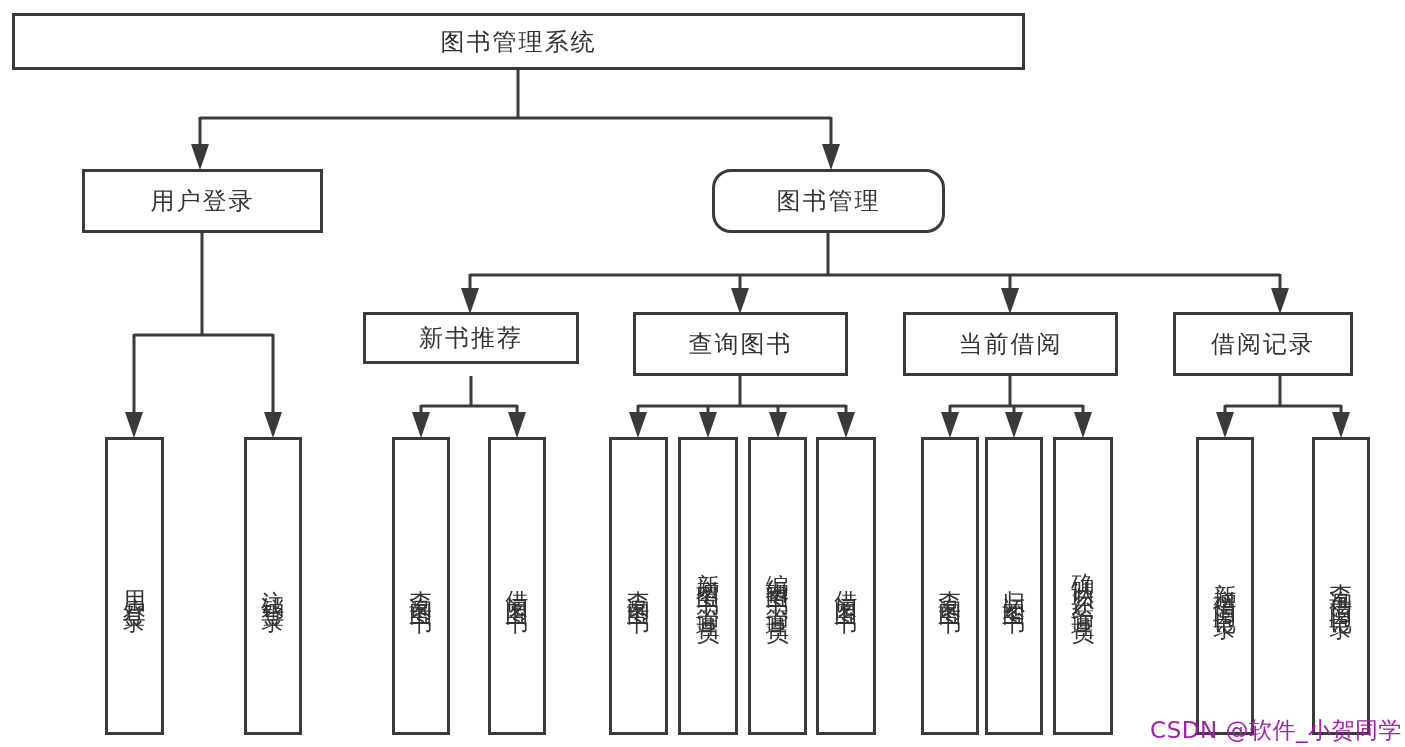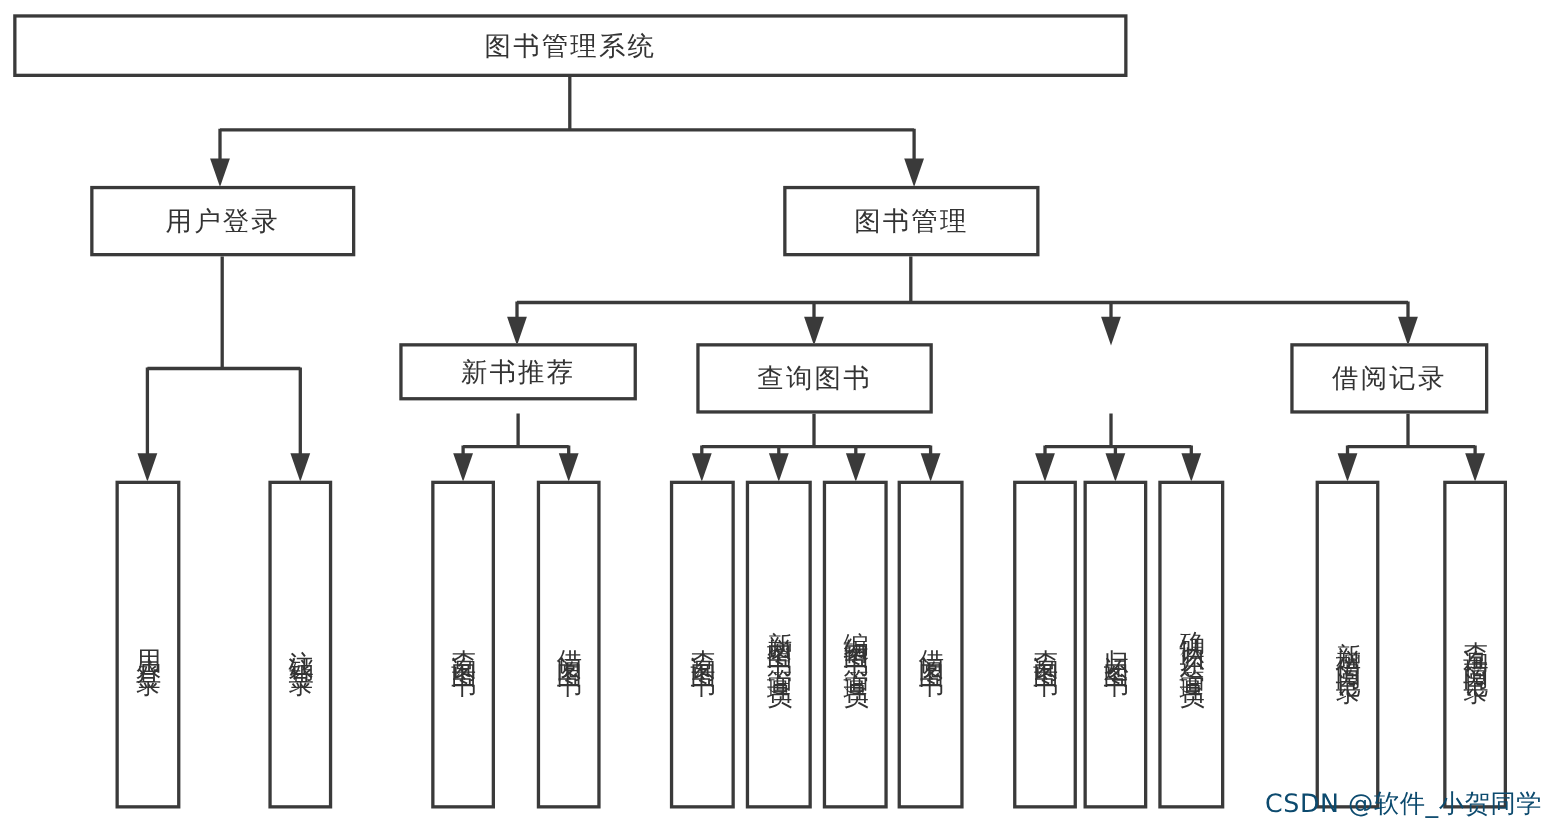--- a/index.html
+++ b/index.html
@@ -44,21 +44,21 @@
     line-height: 1.15;
     letter-spacing: 7px;
     color: #333333;
     white-space: nowrap;
   }
   .watermark {
     position: absolute;
     right: 3px;
     bottom: 1px;
     font-size: 23px;
-    color: #0c4a6e;
+    color: #a21caf;
     z-index: 4;
     letter-spacing: 0.5px;
     white-space: nowrap;
   }
 </style>
 </head>
 <body>
 
 <div id="canvas">
 
@@ -105,29 +105,32 @@
     </g>
   </svg>
 
   <div class="box" style="left:12px; top:13px; width:1013px; height:57px;justify-content:center;">
     <span class="hlabel">图书管理系统</span>
   </div>
 
   <div class="box" style="left:82px; top:169px; width:241px; height:64px;">
     <span class="hlabel">用户登录</span>
   </div>
-  <div class="box" style="left:712px; top:169px; width:233px; height:64px;">
+  <div class="box" style="left:712px; top:169px; width:233px; height:64px;border-radius:19px;">
     <span class="hlabel">图书管理</span>
   </div>
 
   <div class="box" style="left:363px; top:312px; width:216px; height:52px;">
     <span class="hlabel">新书推荐</span>
   </div>
   <div class="box" style="left:633px; top:312px; width:215px; height:64px;">
     <span class="hlabel">查询图书</span>
+  </div>
+  <div class="box" style="left:903px; top:312px; width:215px; height:64px;">
+    <span class="hlabel">当前借阅</span>
   </div>
   <div class="box" style="left:1173px; top:312px; width:180px; height:64px;">
     <span class="hlabel">借阅记录</span>
   </div>
 
   <div class="box leaf" style="left:105px; width:59px;">
     <span class="vtext">用户登录</span>
   </div>
   <div class="box leaf" style="left:244px; width:58px;">
     <span class="vtext">注销登录</span>

